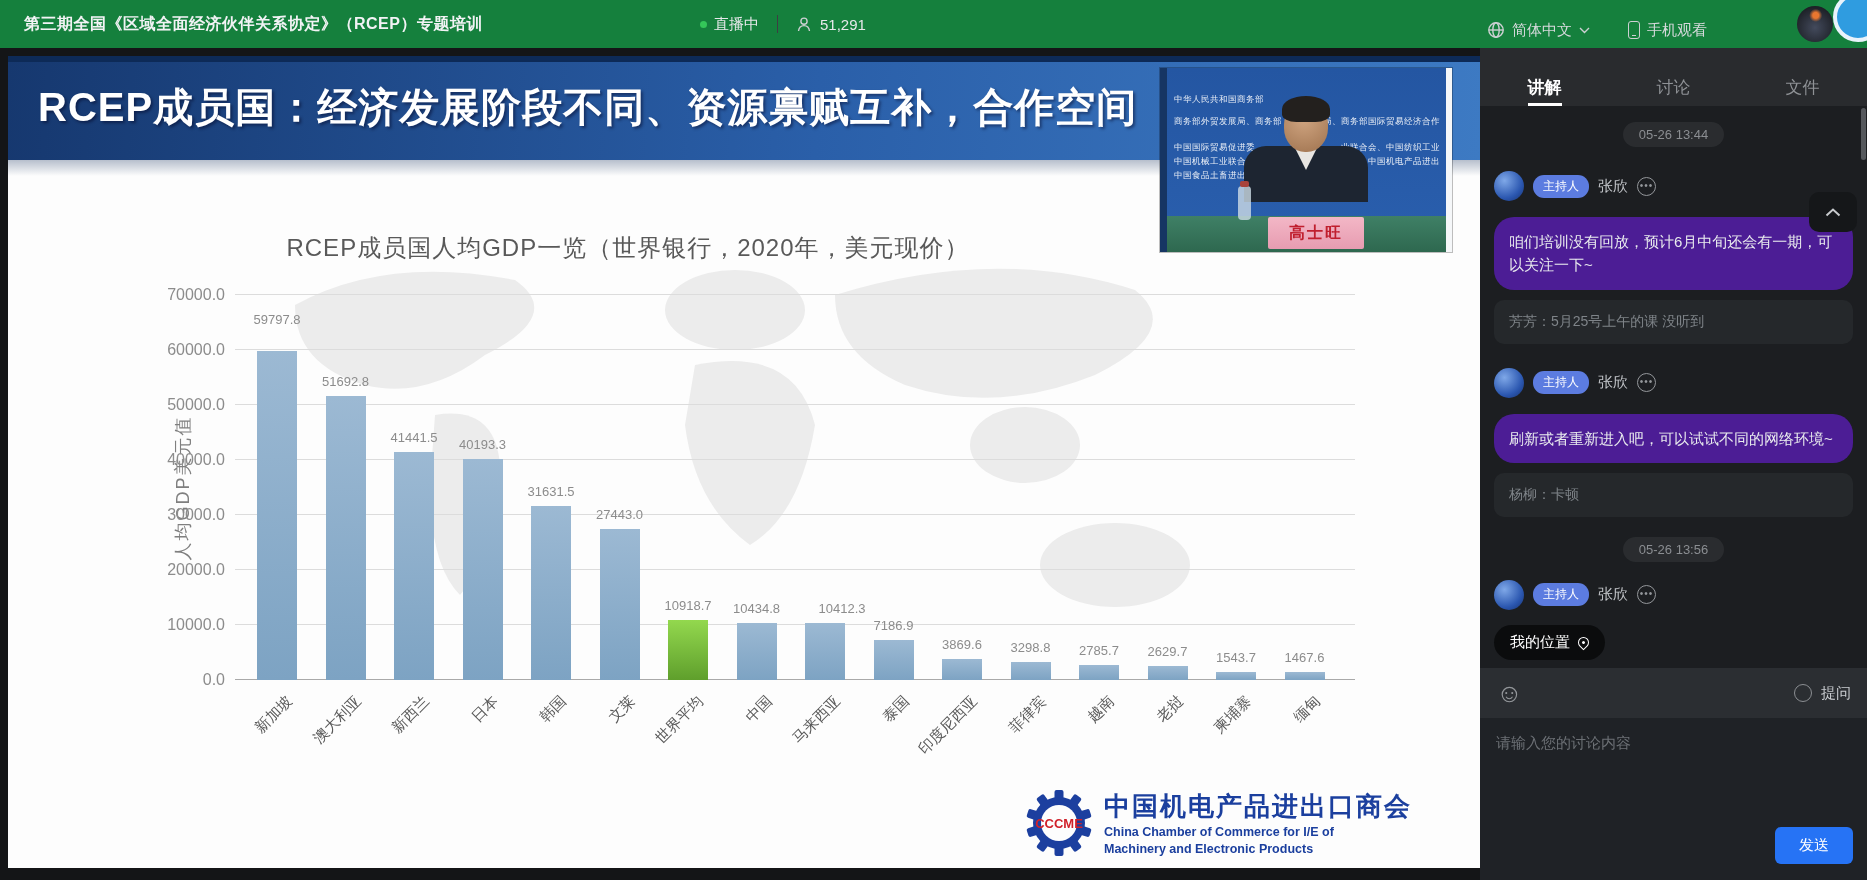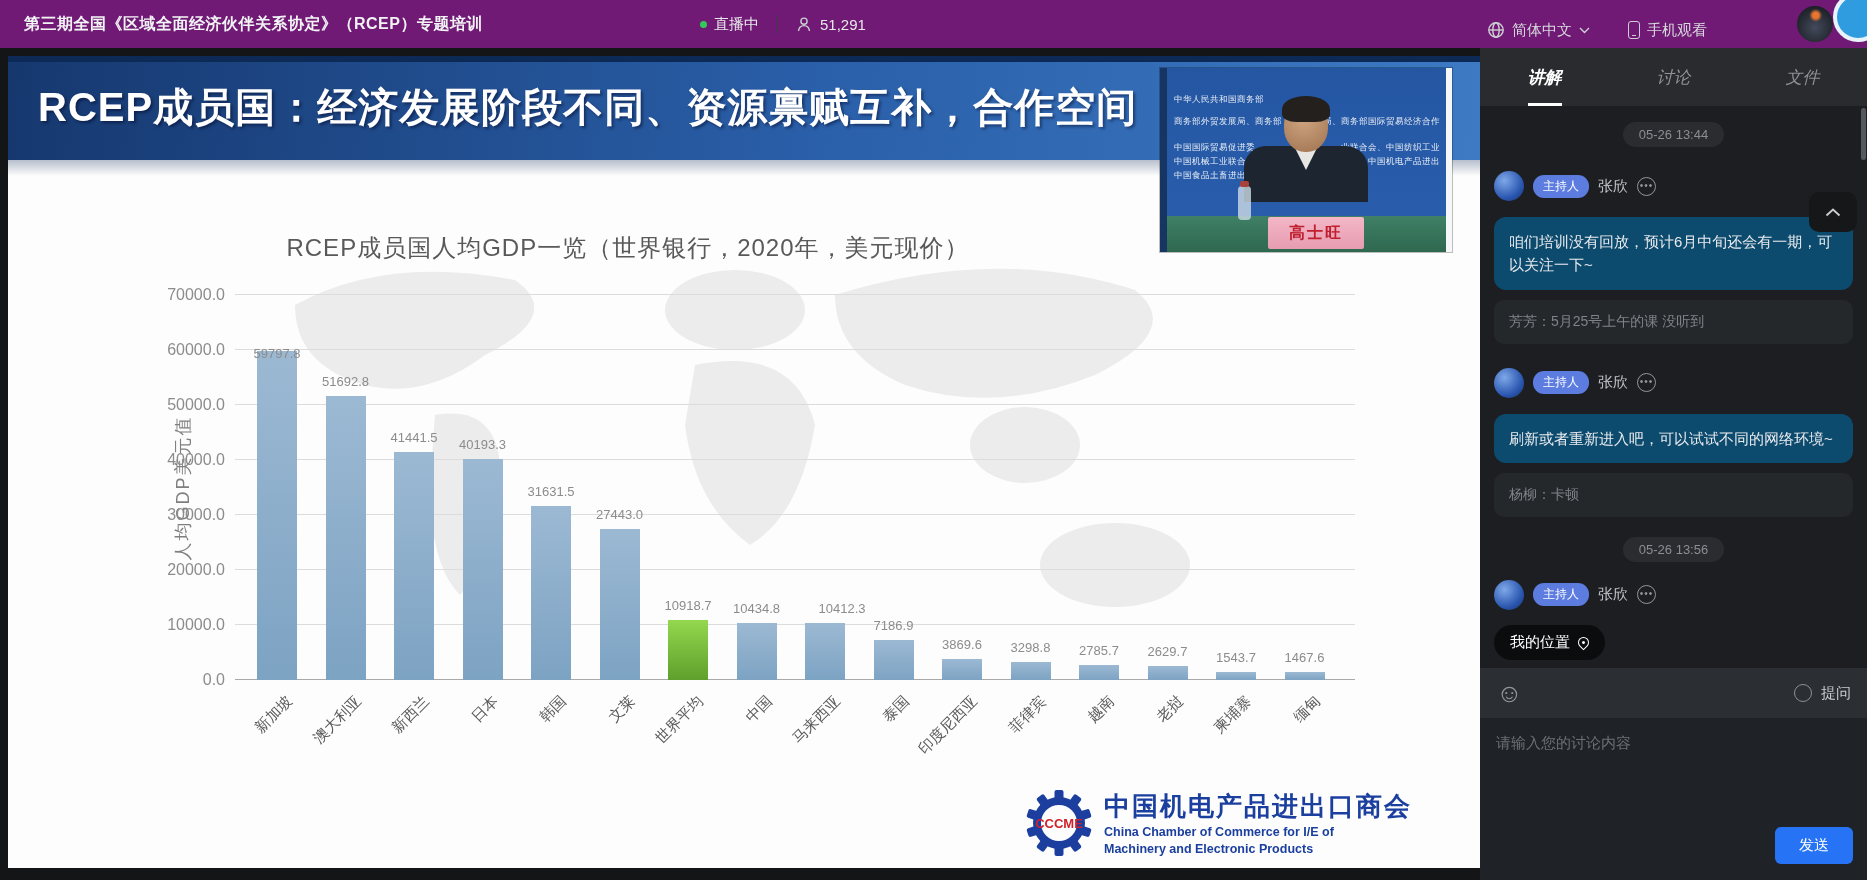--- a/index.html
+++ b/index.html
@@ -1,21 +1,21 @@
 <!DOCTYPE html>
 <html><head>
 <meta charset="utf-8">
 <style>
   * { margin:0; padding:0; box-sizing:border-box; }
   html,body { background:#0e0f10; }
   body { font-family:"Liberation Sans","DejaVu Sans",sans-serif; }
   #app { position:relative; width:1867px; height:880px; overflow:hidden; background:#141517; }
 
   
-  .topbar { position:relative; height:48px; background:#701a75; display:flex; align-items:center; padding:0 24px; z-index:50; }
+  .topbar { position:relative; height:48px; background:#15803d; display:flex; align-items:center; padding:0 24px; z-index:50; }
   .topbar-title { color:#f2f3f5; font-size:16px; font-weight:bold; letter-spacing:.5px; white-space:nowrap; }
   .live-group { position:absolute; left:700px; top:0; height:48px; display:flex; align-items:center; }
   .live-dot { width:7px; height:7px; border-radius:50%; background:#34c759; margin-right:7px; }
   .live-label { color:#e6e8ea; font-size:15px; }
   .tb-divider { width:1px; height:18px; background:#3c3f42; margin:0 18px; }
   .viewer-count { color:#e6e8ea; font-size:15px; margin-left:7px; }
   .tb-right { position:absolute; right:160px; top:0; height:60px; display:flex; align-items:center; color:#d6d9dc; }
   .tb-item { display:flex; align-items:center; gap:7px; font-size:15px; cursor:pointer; }
   .tb-item + .tb-item { margin-left:38px; }
   .icon-stroke { stroke:#cdd0d3; fill:none; stroke-width:1.4; }
@@ -65,30 +65,30 @@
   .v-suit { position:absolute; left:84px; top:78px; width:124px; height:56px; background:#1d2531; border-radius:22px 22px 0 0; }
   .v-suit::before { content:""; position:absolute; left:50%; top:2px; transform:translateX(-50%); width:0; height:0; border-left:11px solid transparent; border-right:11px solid transparent; border-top:22px solid #e8e6e2; }
   .v-card { position:absolute; left:108px; bottom:3px; width:96px; height:32px; background:linear-gradient(180deg,#f3b7c6,#e79cb1); border-radius:2px; display:flex; align-items:center; justify-content:center; color:#c01f2e; font-weight:bold; font-size:16px; letter-spacing:2px; }
   .v-bottle { position:absolute; left:78px; bottom:32px; width:13px; height:34px; background:rgba(205,220,230,.8); border-radius:4px; }
   .v-bottle::before { content:""; position:absolute; left:2px; top:-5px; width:9px; height:6px; background:#a8433c; border-radius:2px; }
 
   
   .sidebar { position:relative; width:387px; height:832px; background:#202225; display:flex; flex-direction:column; }
   .tabbar { height:58px; background:#292b2e; display:flex; }
   .tab { flex:1; display:flex; align-items:flex-end; justify-content:center; padding-bottom:0; cursor:pointer; }
-  .tab span { display:inline-block; color:#8f9296; font-size:17px; padding-bottom:14px; border-bottom:3px solid transparent;font-style:italic; }
+  .tab span { display:inline-block; color:#8f9296; font-size:17px; padding-bottom:4px; border-bottom:3px solid transparent; }
   .tab.active span { color:#ffffff; font-weight:bold; border-bottom-color:#ffffff; }
   .messages { position:relative; flex:1; background:#1c1e21; padding:0 14px; overflow:hidden; }
   .time-pill { width:max-content; margin:16px auto 0; background:#2a2c2f; color:#8b8e92; font-size:13px; padding:5px 16px; border-radius:14px; }
   .msg-head { display:flex; align-items:center; gap:9px; margin-top:24px; }
   .msg-avatar { width:30px; height:30px; border-radius:50%; background:radial-gradient(circle at 35% 32%, #7fa8e8, #2b57b0 62%, #16306c); flex:none; }
   .badge { background:#5c7ce0; color:#fff; font-size:12px; padding:3px 10px; border-radius:11px; }
   .msg-name { color:#c3c6ca; font-size:15px; }
   .ellipsis-icon { width:19px; height:19px; border:1.5px solid #94979b; border-radius:50%; color:#94979b; font-size:10px; line-height:15px; text-align:center; letter-spacing:1px; cursor:pointer; }
-  .bubble { margin-top:16px; background:#0c4a6e; border-radius:12px; padding:13px 15px; color:#e9ebee; font-size:15px; line-height:1.55; }
+  .bubble { margin-top:16px; background:#4c1d95; border-radius:20px; padding:13px 15px; color:#e9ebee; font-size:15px; line-height:1.55; }
   .quote { margin-top:10px; background:#25282b; border-radius:10px; padding:13px 15px; color:#7f8489; font-size:14px; }
   .collapse-btn { position:absolute; top:86px; right:10px; width:48px; height:40px; background:#151719; border-radius:10px; display:flex; align-items:center; justify-content:center; cursor:pointer; z-index:6; }
   .my-position { position:absolute; left:14px; bottom:8px; background:rgba(10,11,12,.92); color:#fff; font-size:15px; padding:8px 16px; border-radius:20px; display:flex; align-items:center; gap:8px; z-index:6; cursor:pointer; }
   .pin-icon { width:11px; height:11px; border:1.5px solid #fff; border-radius:50% 50% 50% 0; transform:rotate(-45deg); position:relative; }
   .pin-icon::after { content:""; position:absolute; left:50%; top:50%; width:3px; height:3px; margin:-1.5px 0 0 -1.5px; border-radius:50%; background:#fff; }
   .toolbar { height:50px; background:#2b2e32; display:flex; align-items:center; padding:0 16px; }
   .smiley { color:#93969a; font-size:26px; line-height:1; cursor:pointer; }
   .ask-group { margin-left:auto; display:flex; align-items:center; gap:9px; cursor:pointer; }
   .radio { width:18px; height:18px; border:1.5px solid #8b8e92; border-radius:50%; }
   .ask-label { color:#c9ccd0; font-size:15px; }
@@ -170,21 +170,21 @@
             <div class="ytick" style="bottom: 156px;">30000.0</div>
             <div class="gridline" style="bottom: 220px;"></div>
             <div class="ytick" style="bottom: 211px;">40000.0</div>
             <div class="gridline" style="bottom: 275px;"></div>
             <div class="ytick" style="bottom: 266px;">50000.0</div>
             <div class="gridline" style="bottom: 330px;"></div>
             <div class="ytick" style="bottom: 321px;">60000.0</div>
             <div class="gridline" style="bottom: 385px;"></div>
             <div class="ytick" style="bottom: 376px;">70000.0</div>
             <div class="bar" style="left: 22px; height: 328.888px;"></div>
-            <div class="bar-val" style="left: -3px; bottom: 319px;">59797.8</div>
+            <div class="bar-val" style="left: -3px; bottom: 353px;">59797.8</div>
             <div class="bar-cat" style="left: -62px; top: 397px;">新加坡</div>
             <div class="bar" style="left: 90.5px; height: 284.31px;"></div>
             <div class="bar-val" style="left: 65.5px; bottom: 291.31px;">51692.8</div>
             <div class="bar-cat" style="left: 6.5px; top: 397px;">澳大利亚</div>
             <div class="bar" style="left: 159px; height: 227.928px;"></div>
             <div class="bar-val" style="left: 134px; bottom: 234.928px;">41441.5</div>
             <div class="bar-cat" style="left: 75px; top: 397px;">新西兰</div>
             <div class="bar" style="left: 227.5px; height: 221.063px;"></div>
             <div class="bar-val" style="left: 202.5px; bottom: 228.063px;">40193.3</div>
             <div class="bar-cat" style="left: 143.5px; top: 397px;">日本</div>

